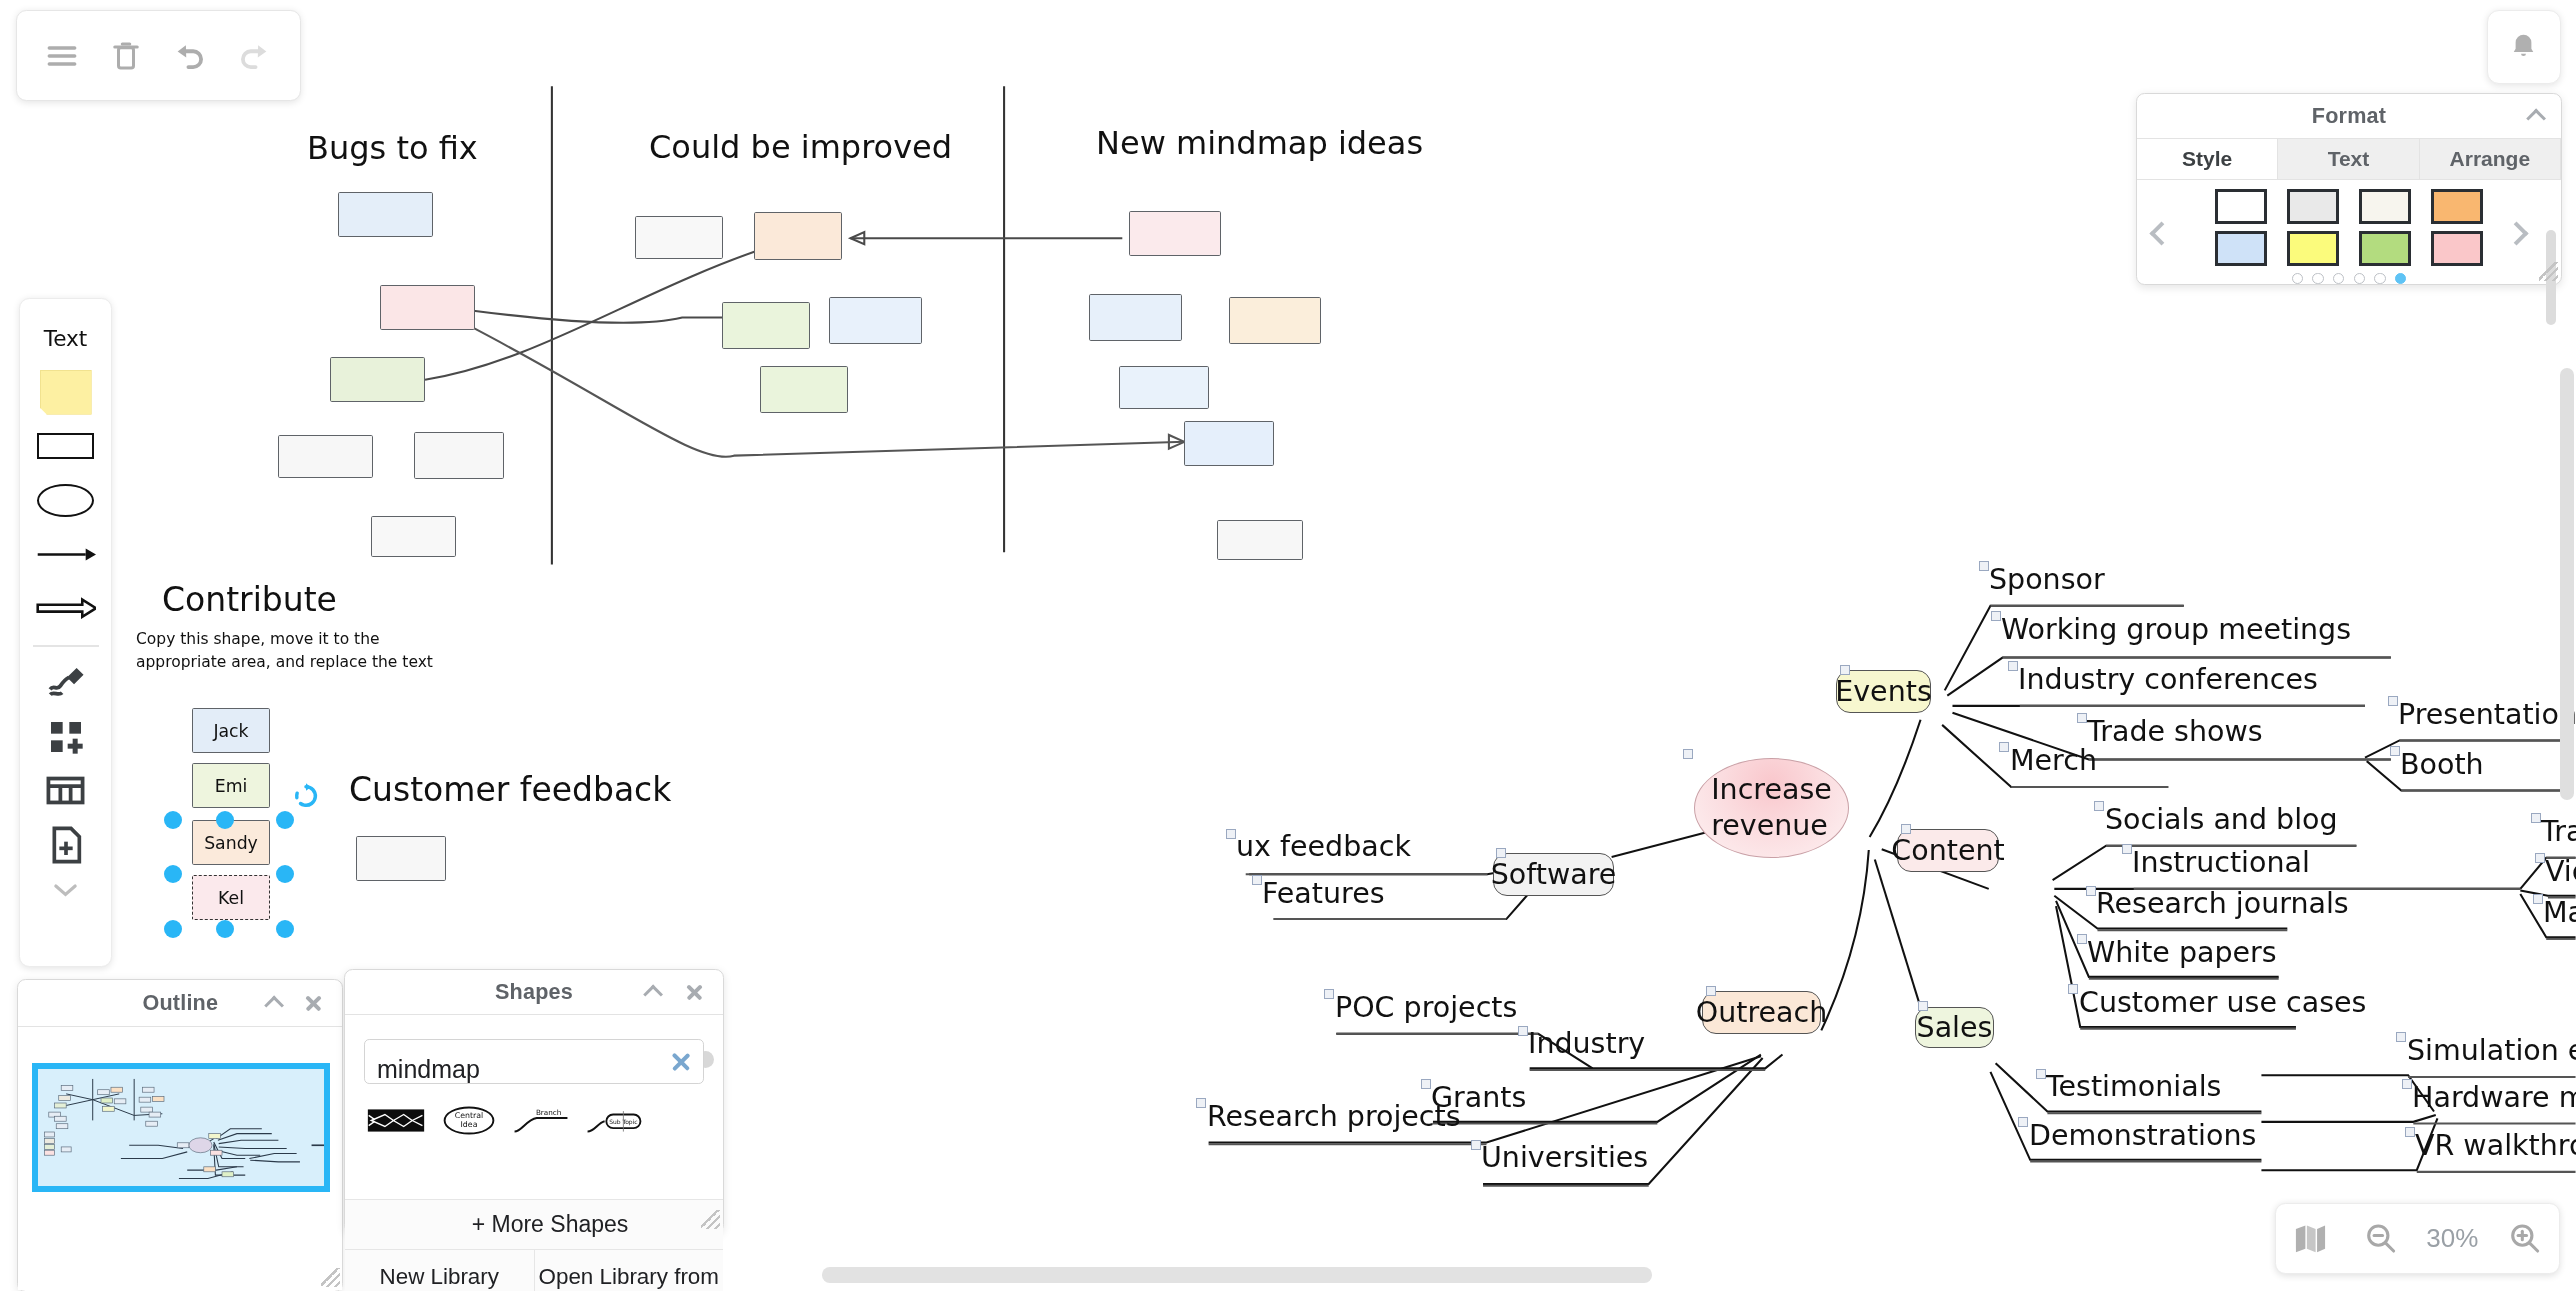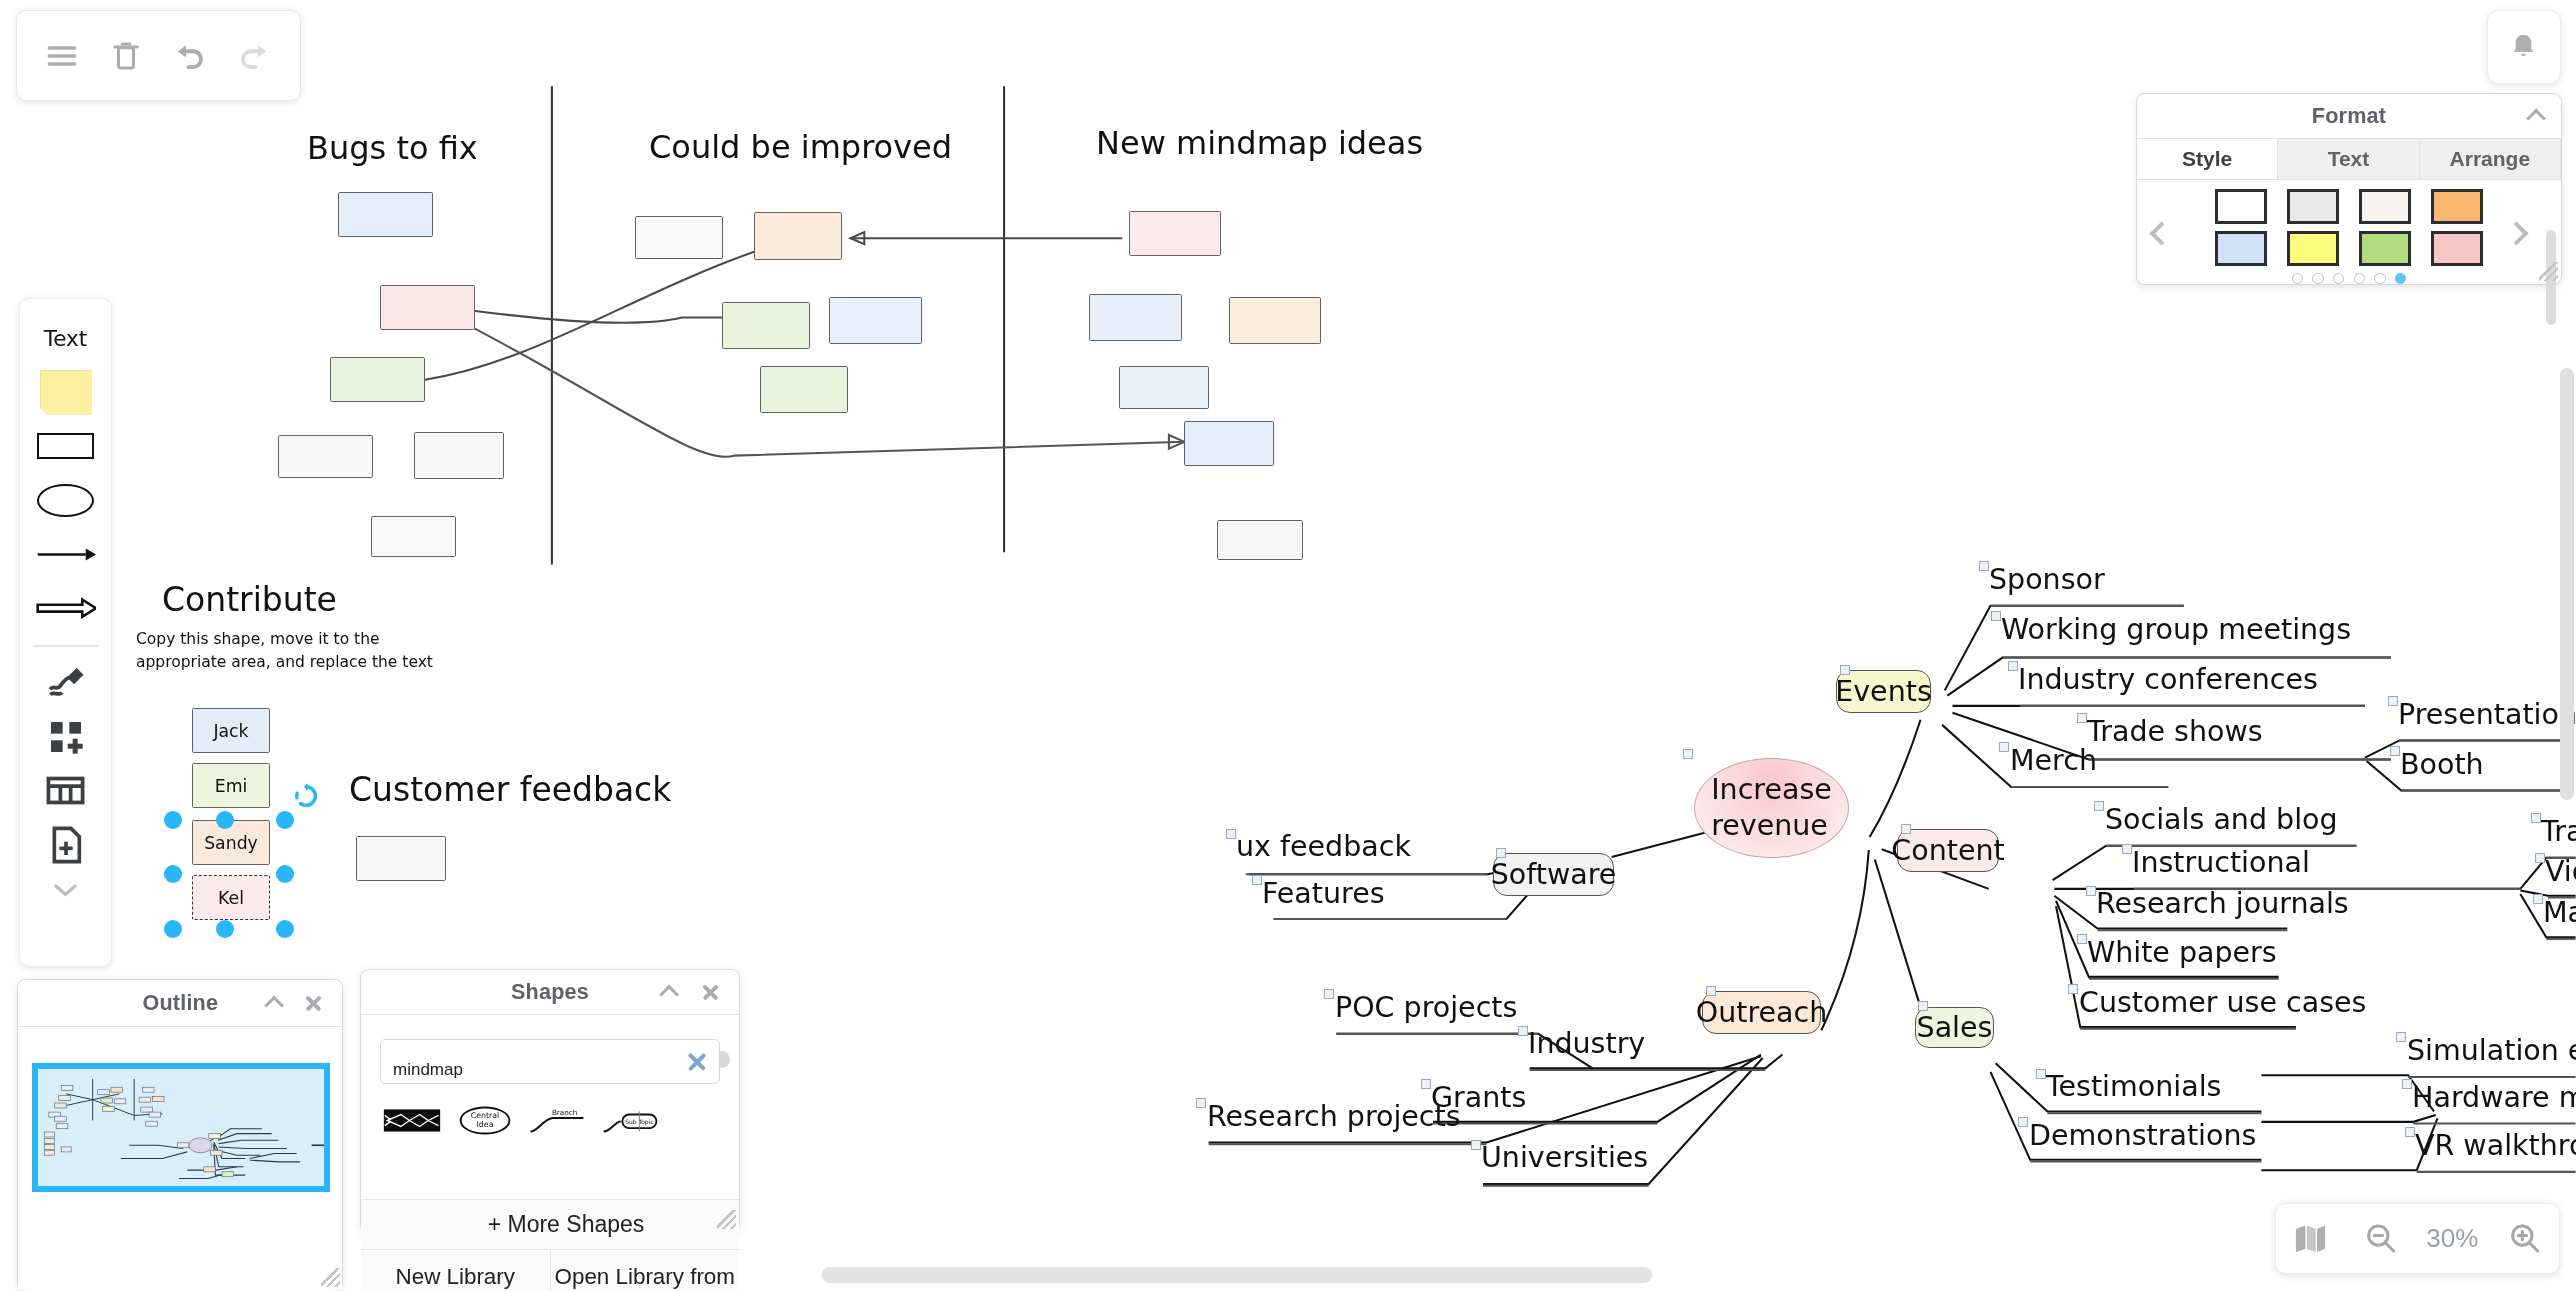--- a/index.html
+++ b/index.html
@@ -125,27 +125,27 @@
   
   #outline{ left:17.3px; top:979px; width:326px; height:313px; }
   #outline .panel-body{ position:relative; height:263px; background:#fff; }
   .outline-thumb{
     position:absolute; left:14px; top:36px; width:298px; height:129px;
     background:#d8effb; border:6px solid #29b6f6;
   }
   .thumb-svg{ position:absolute; inset:0; }
 
   
-  #shapes{ left:360px; top:969px; width:380px; height:264px; }
+  #shapes{ left:344px; top:969px; width:380px; height:264px; }
   #shapes .panel-head{ height:45px; }
   .shapes-body{ position:relative; height:160px; }
   .search-wrap{ position:relative; margin:24px 19px 0 19px; }
   .search-input{
     width:100%; height:45px; border:0.9px solid #d4d4d4; border-radius:5.2px;
-    padding:16px 45px 0 12px; font-size:17px; color:#202124;
+    padding:16px 45px 0 12px; font-size:25px; color:#202124;
     font-family:"Liberation Sans", sans-serif; outline:none; background:#fff;
   }
   .search-clear{
     position:absolute; right:12px; top:11.2px; width:22.4px;height:22.4px; cursor:pointer;
   }
   .search-clear:before,.search-clear:after{
     content:""; position:absolute; left:0; top:9.5px; width:22.4px;height:3.5px; background:#7aa7cf; border-radius:1.7px;
   }
   .search-clear:before{transform:rotate(45deg);} .search-clear:after{transform:rotate(-45deg);}
   .shape-results{ display:flex; align-items:center; gap:8.6px; padding:17.3px 19px 0; }

